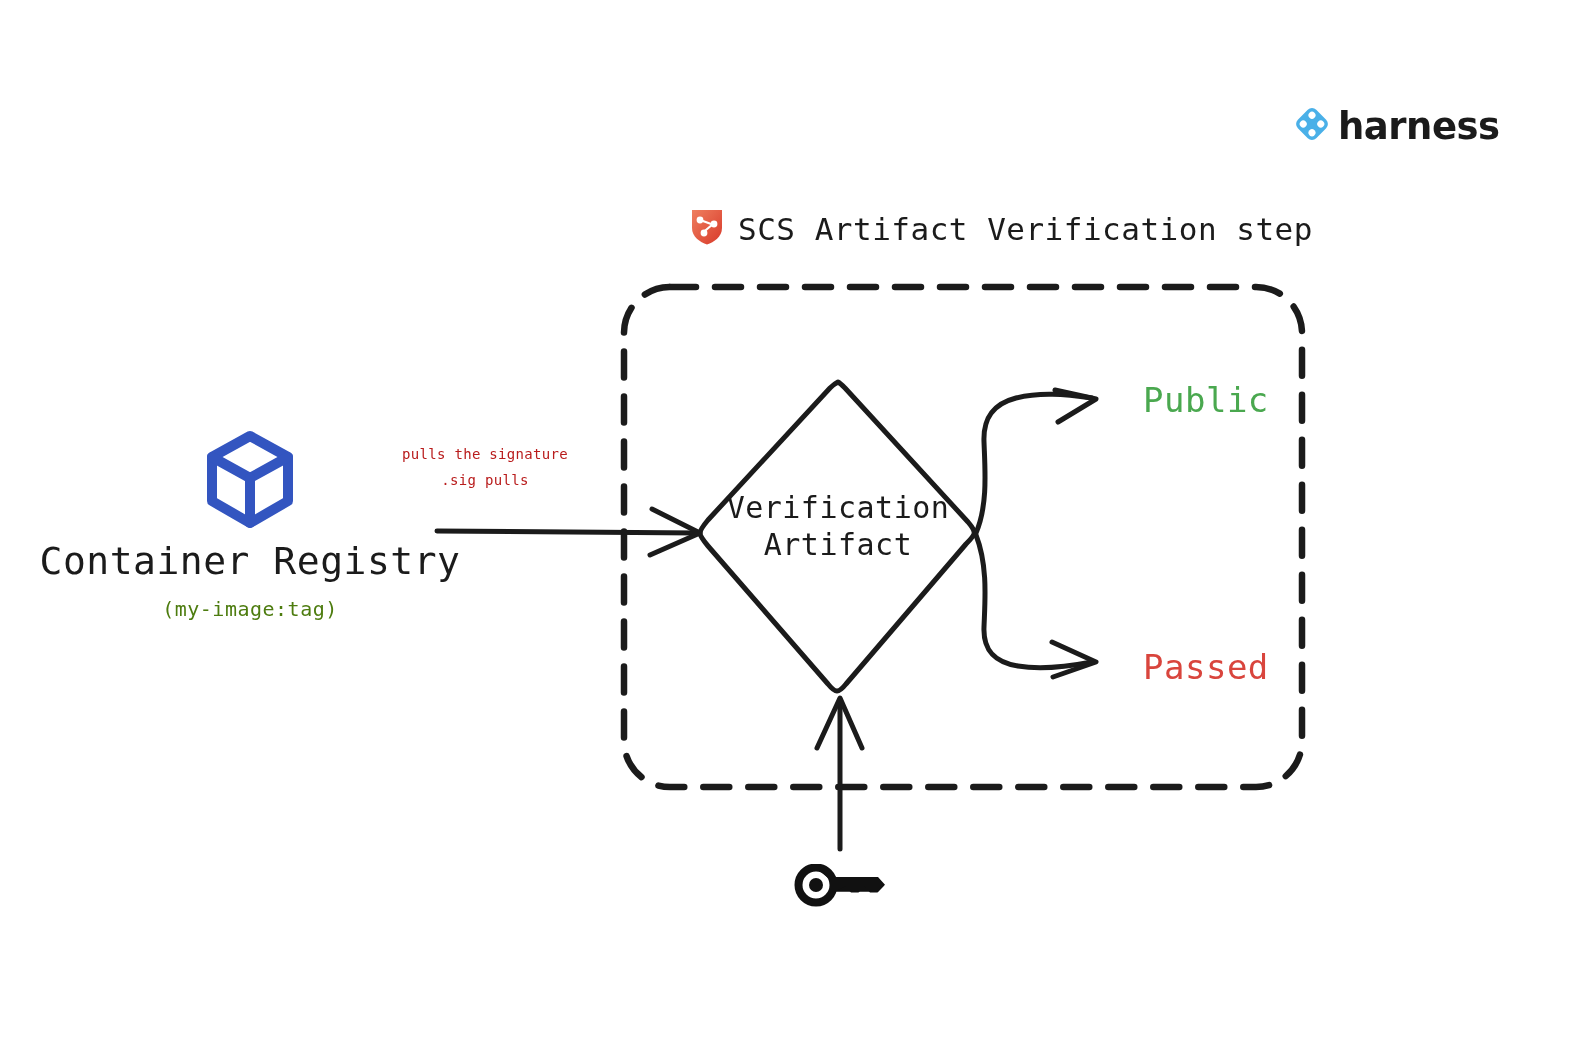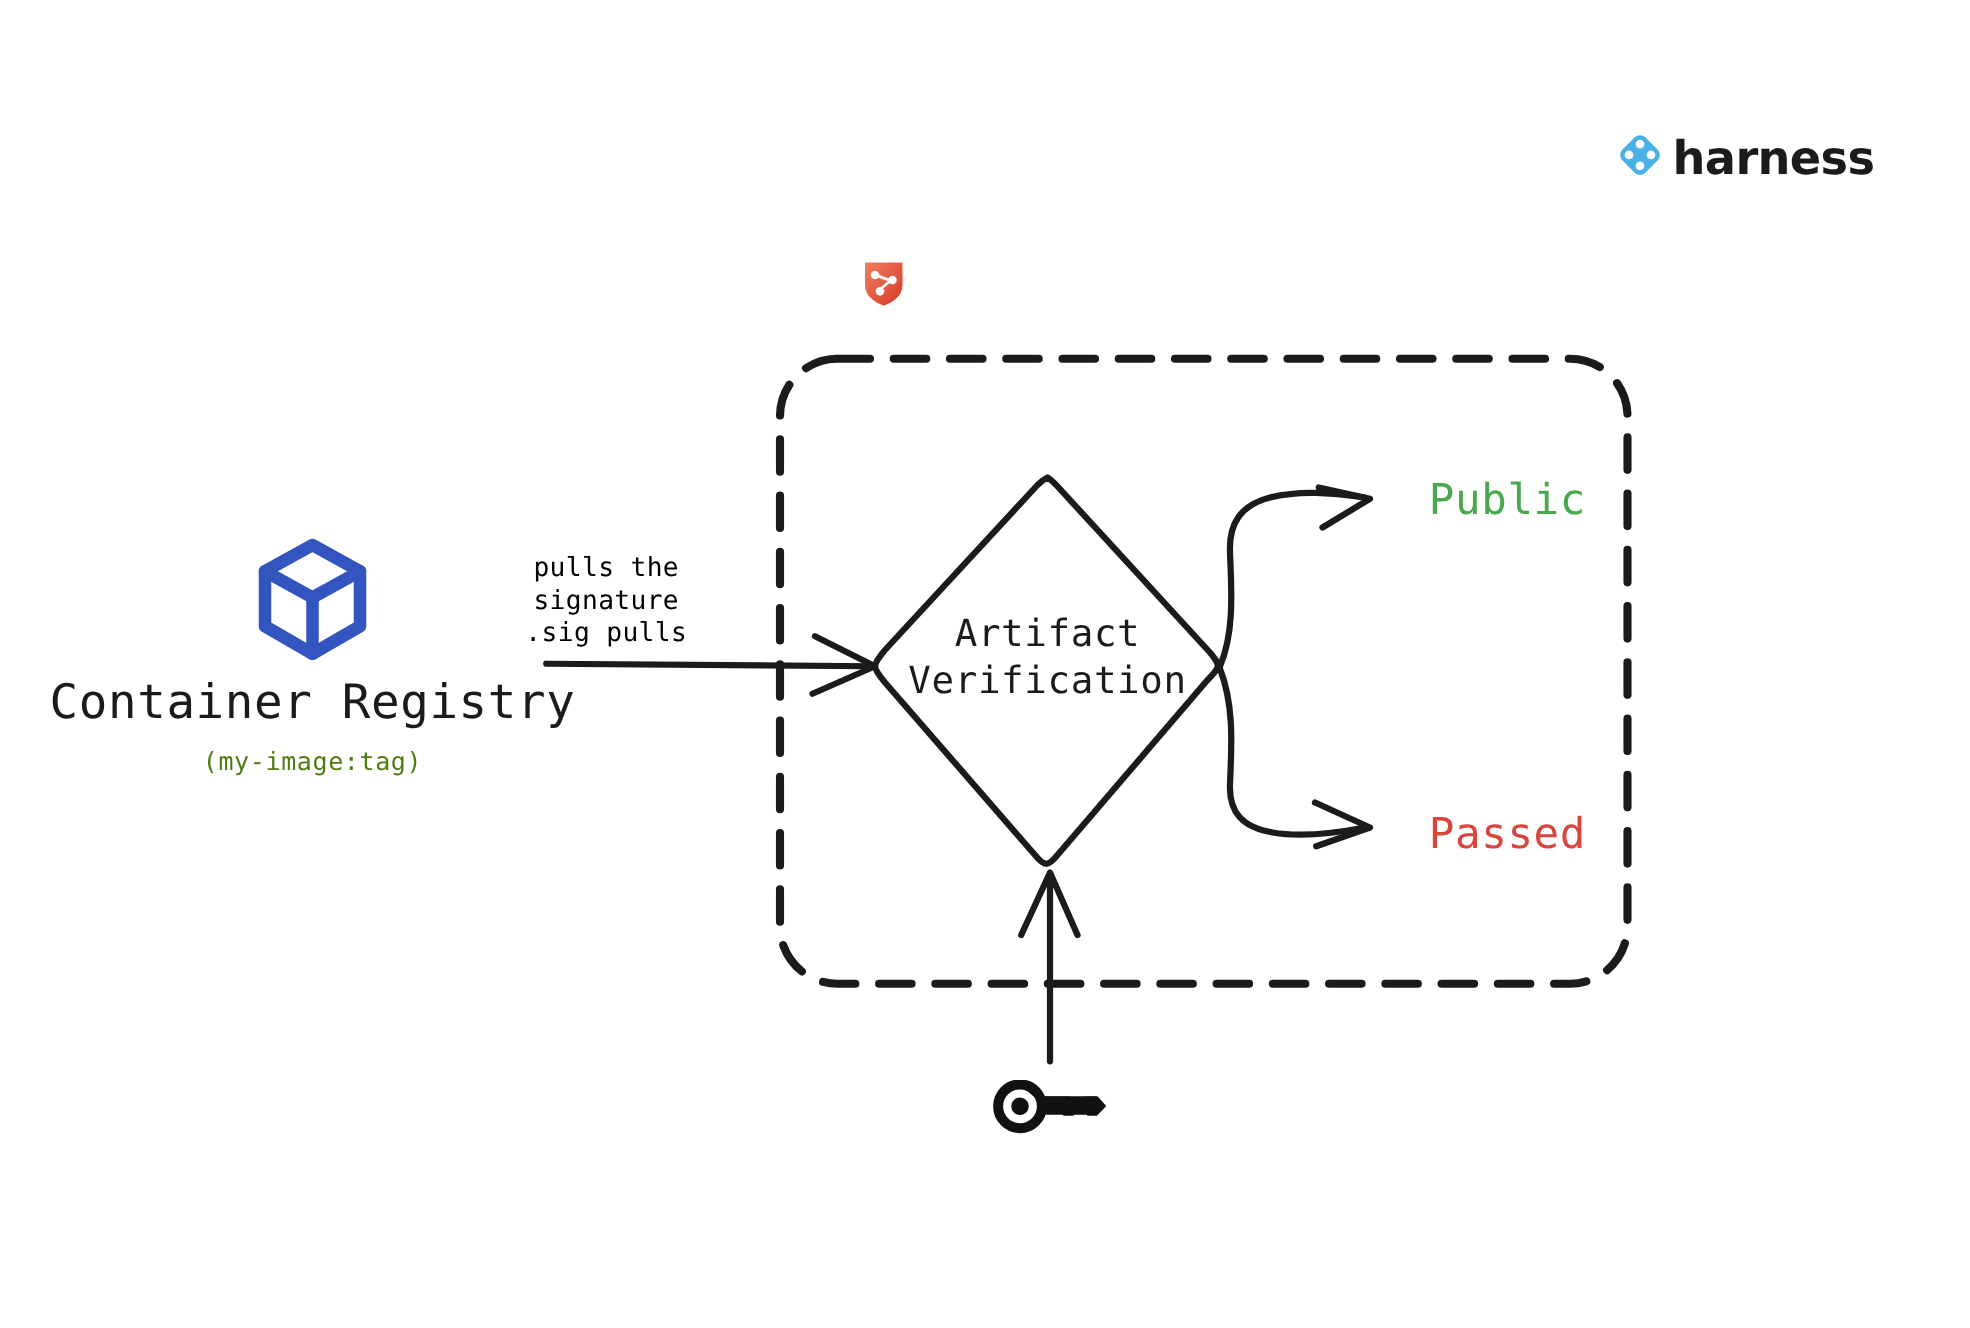--- a/index.html
+++ b/index.html
@@ -89,23 +89,23 @@
     white-space: nowrap;
   }
 
   
   #pull-edge-label {
     position: absolute;
     left: 371px;
     top: 441px;
     width: 228px;
     text-align: center;
-    font-size: 21px;
+    font-size: 14px;
     line-height: 26px;
-    color: #000000;
+    color: #b91c1c;
     letter-spacing: 0.3px;
   }
   #pull-edge-label .line2 {
     display: block;
   }
 
   
   #decision-label {
     position: absolute;
     left: 700px;
@@ -198,20 +198,21 @@
         <path d="M2 2 H32 V20 C32 29 24 34 17 36.5 C10 34 2 29 2 20 Z" fill="url(#shieldGrad)"></path>
         <g stroke="#ffffff" stroke-width="2.2" fill="none">
           <line x1="11.5" y1="12.5" x2="22.5" y2="16.5"></line>
           <line x1="22.5" y1="16.5" x2="13.5" y2="24"></line>
         </g>
         <circle cx="10" cy="12" r="3.4" fill="#ffffff"></circle>
         <circle cx="24" cy="16" r="3.4" fill="#ffffff"></circle>
         <circle cx="14" cy="25" r="3.4" fill="#ffffff"></circle>
       </svg>
     </span>
+    <span class="title-text">SCS Artifact Verification step</span>
   </div>
 
   <div id="step-boundary">
     <svg width="686" height="508" viewBox="0 0 686 508" aria-hidden="true">
       <rect x="4" y="4" width="678" height="500" rx="46" ry="46" fill="none" stroke="#1b1b1b" stroke-width="6.5" stroke-dasharray="26 19" stroke-linecap="round"></rect>
     </svg>
   </div>
 
   <div id="container-registry">
     <div class="cube-wrap">
@@ -226,22 +227,22 @@
     <div class="node-title">Container Registry</div>
     <div class="node-sub">(my-image:tag)</div>
   </div>
 
   <div id="pull-edge-label">
     <span class="line1">pulls the signature</span>
     <span class="line2">.sig pulls</span>
   </div>
 
   <div id="decision-label">
+    <div>Verification</div>
     <div>Artifact</div>
-    <div>Verification</div>
   </div>
 
   <div class="outcome" id="outcome-passed" style="color:#4aa84f">Public</div>
   <div class="outcome" id="outcome-failed" style="color:#d9453d">Passed</div>
 
   <div id="public-key">
     <div class="key-wrap">
       <svg width="92" height="52" viewBox="0 0 92 52" aria-hidden="true">
         <g fill="#111111">
           <path d="M22 4 C32 4 40 12 40 22 C40 24 39.7 26 39.1 27.8 L84 27.8 L90 21.5 L82 13.2 L74 13.2 L68 19 L62 13.2 L39.1 13.2 C39.7 15 40 17 40 19 Z"></path>

